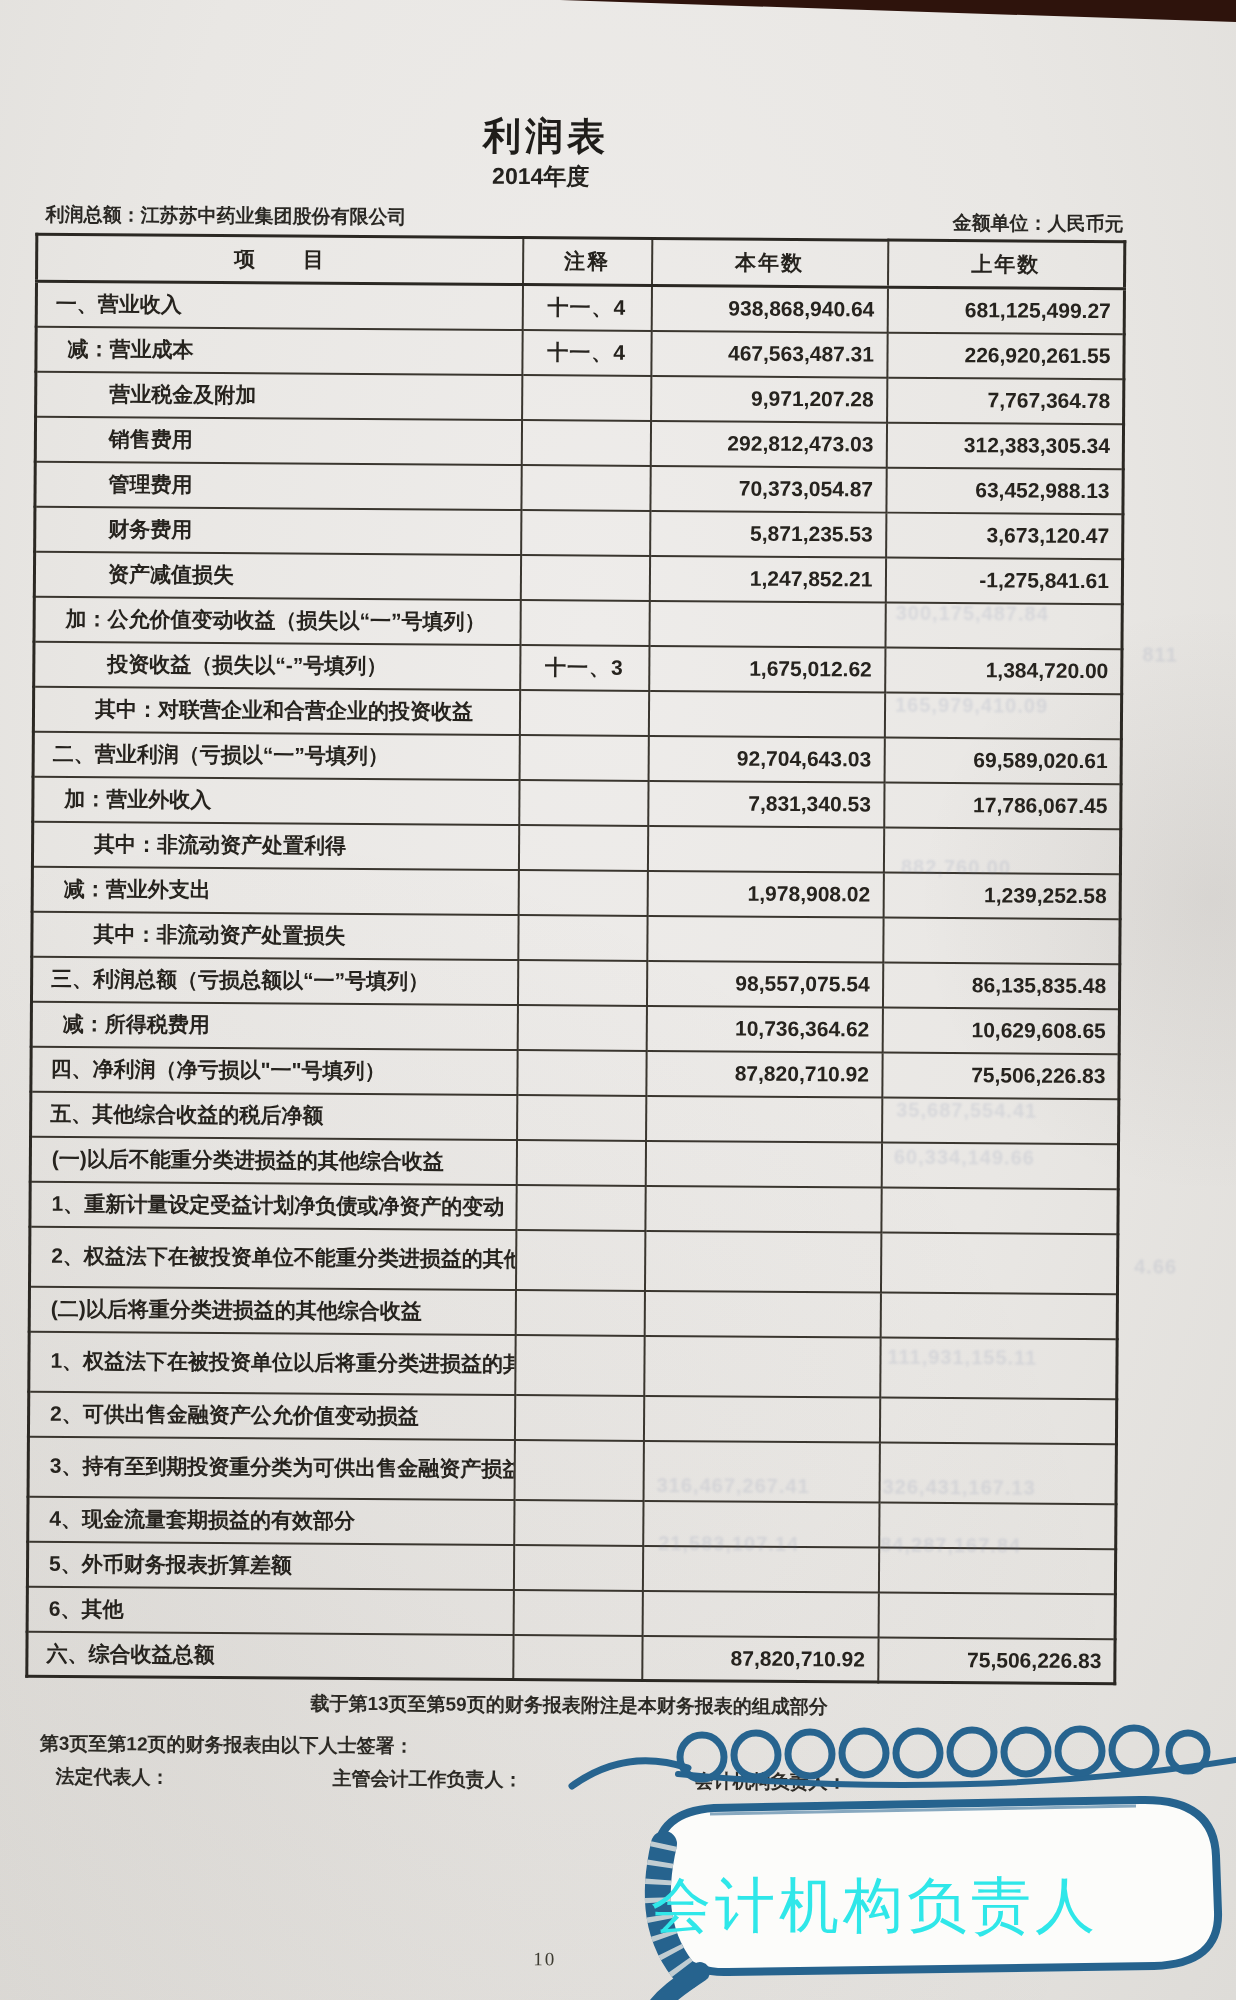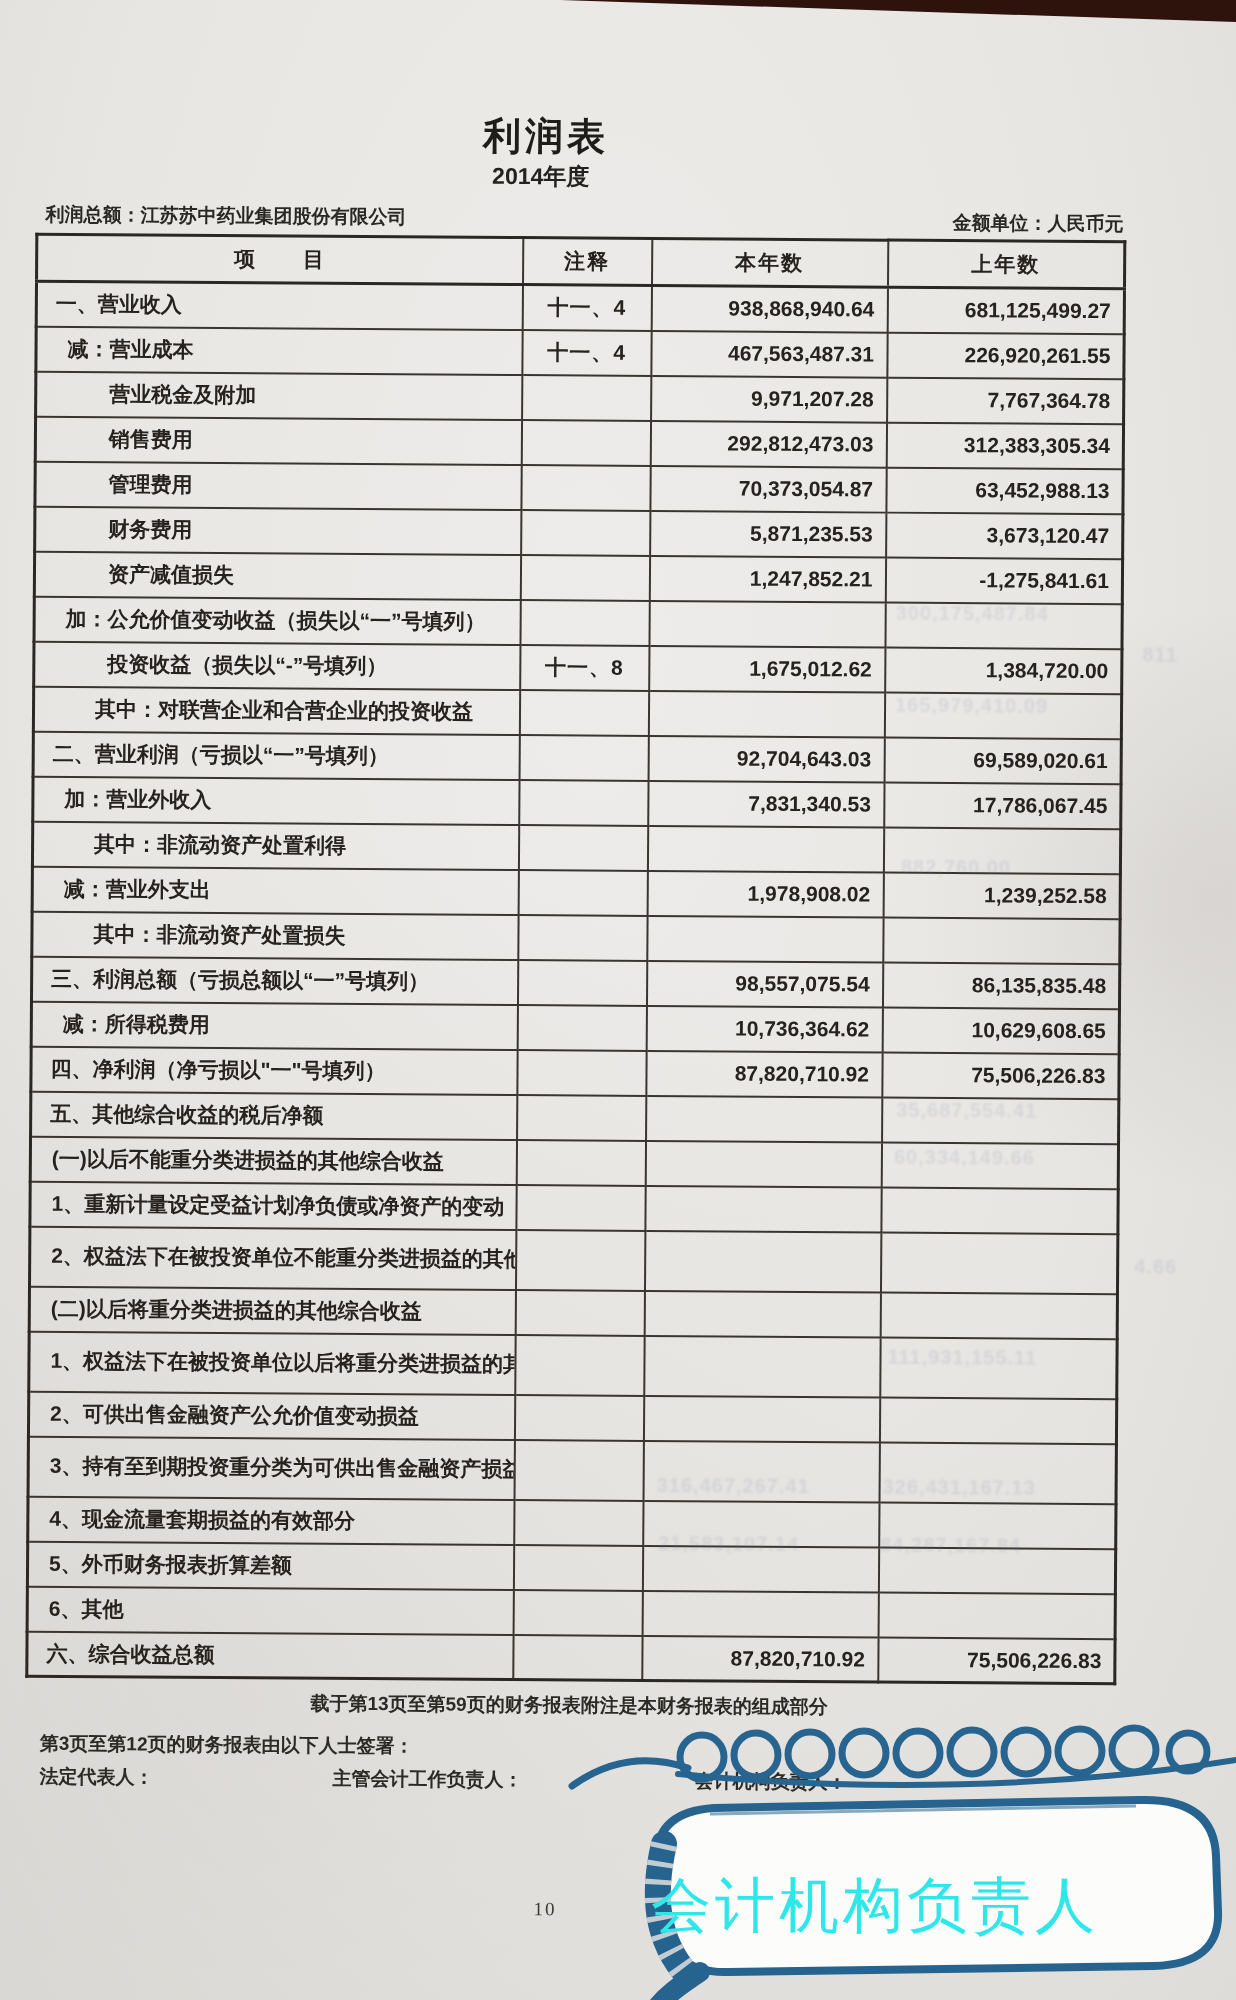--- a/index.html
+++ b/index.html
@@ -138,21 +138,21 @@
           <td class="num">-1,275,841.61</td>
         </tr>
         <tr style="height: 45px;">
           <td class="item i-op">加：公允价值变动收益（损失以“一”号填列）</td>
           <td class="note"></td>
           <td class="num"></td>
           <td class="num"></td>
         </tr>
         <tr style="height: 45px;">
           <td class="item i-d">投资收益（损失以“-”号填列）</td>
-          <td class="note">十一、8</td>
+          <td class="note">十一、3</td>
           <td class="num">1,675,012.62</td>
           <td class="num">1,384,720.00</td>
         </tr>
         <tr style="height: 45px;">
           <td class="item i-am">其中：对联营企业和合营企业的投资收益</td>
           <td class="note"></td>
           <td class="num"></td>
           <td class="num"></td>
         </tr>
         <tr style="height: 45px;">
@@ -275,25 +275,25 @@
           <td class="num">87,820,710.92</td>
           <td class="num">75,506,226.83</td>
         </tr>
       </tbody>
   </table>
 
   <div class="abs footnote" style="left:0;top:1689px;width:1148px;text-align:center;">载于第13页至第59页的财务报表附注是本财务报表的组成部分</div>
 
   <div class="abs footnote" style="left:45px;top:1731px;">第3页至第12页的财务报表由以下人士签署：</div>
 
-  <div class="abs footnote" style="left:45px;top:1764px;">法定代表人：</div>
+  <div class="abs footnote" style="left:61px;top:1764px;">法定代表人：</div>
   <div class="abs footnote" style="left:338px;top:1764px;">主管会计工作负责人：</div>
   <div class="abs footnote" style="left:700px;top:1764px;">会计机构负责人：</div>
 
-  <div class="abs pageno" style="left:540px;top:1895px;">10</div>
+  <div class="abs pageno" style="left:540px;top:1945px;">10</div>
 
   <div id="bleed-layer">
       <div class="bleed" style="left: 893px; top: 596px;">300,175,487.84</div>
       <div class="bleed" style="left: 893px; top: 688px;">165,979,410.09</div>
       <div class="bleed" style="left: 900px; top: 850px;">882,760.00</div>
       <div class="bleed" style="left: 897px; top: 1093px;">35,687,554.41</div>
       <div class="bleed" style="left: 895px; top: 1140px;">60,334,149.66</div>
       <div class="bleed" style="left: 890px; top: 1340px;">111,931,155.11</div>
       <div class="bleed" style="left: 660px; top: 1470px;">316,467,267.41</div>
       <div class="bleed" style="left: 886px; top: 1470px;">326,431,167.13</div>

